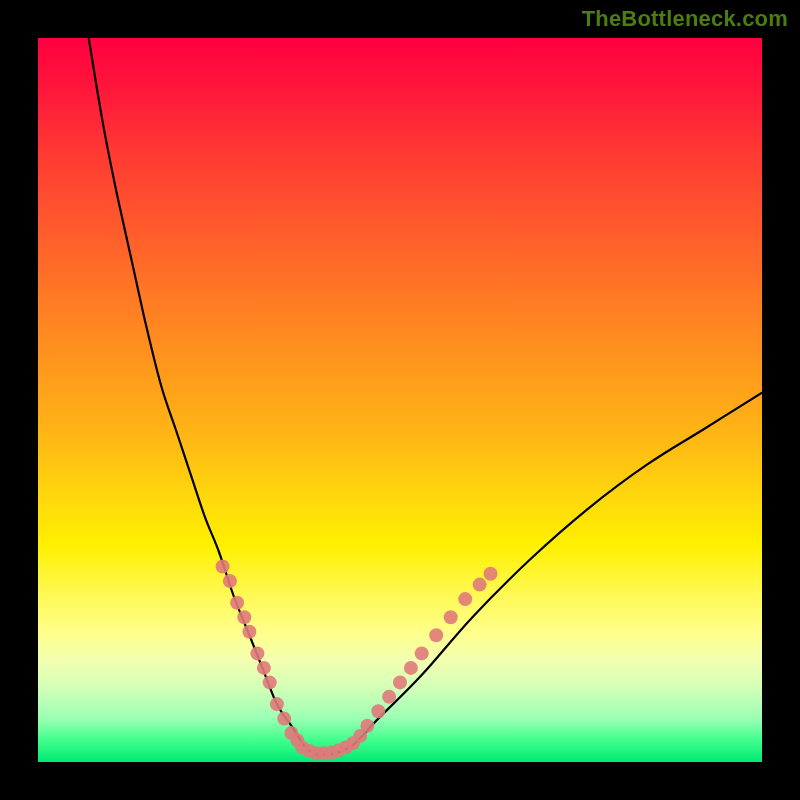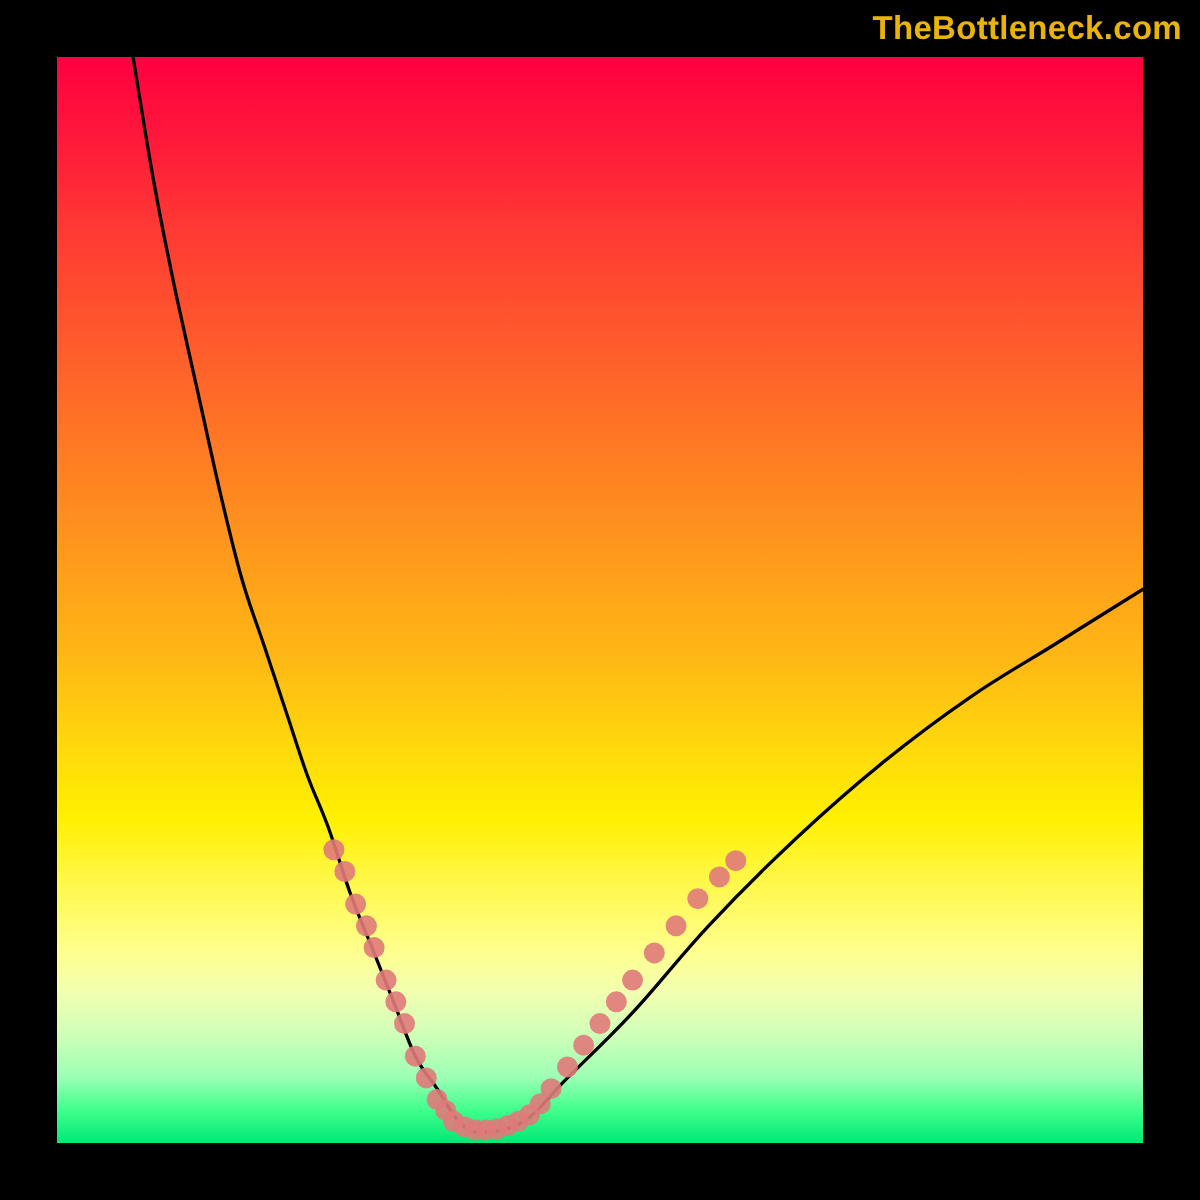--- a/index.html
+++ b/index.html
@@ -41,21 +41,21 @@
       #d0ffb8 90%,
       #9affb4 94%,
       #40ff8c 97%,
       #00e874 100%
     );
   }
   .watermark {
     position: absolute;
     top: 6px;
     right: 12px;
-    color: #eab308;
+    color: #4d7c0f;
     font-size: 22px;
     font-weight: 600;
     letter-spacing: 0.2px;
   }
   svg.curve {
     position: absolute;
     left: 0;
     top: 0;
     width: 724px;
     height: 724px;

